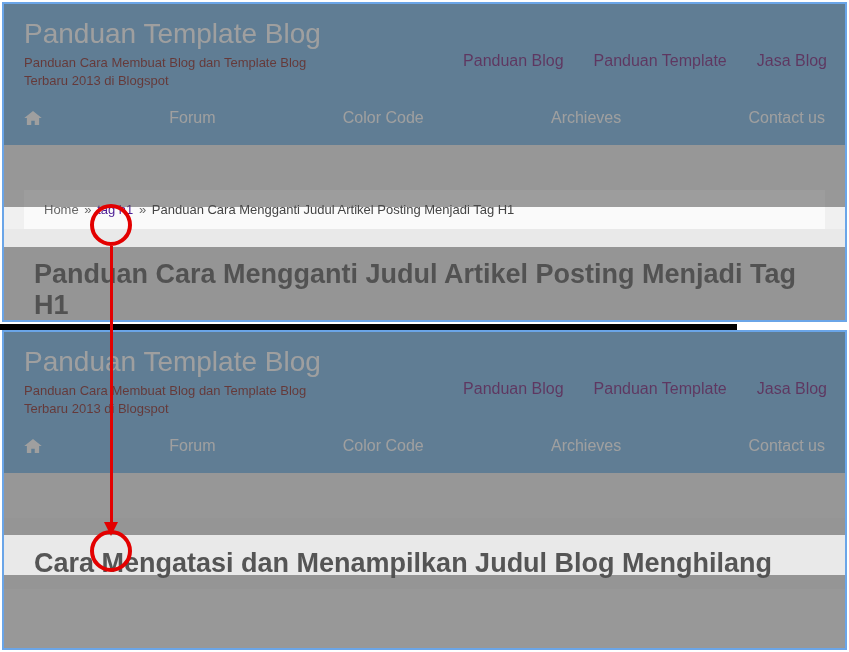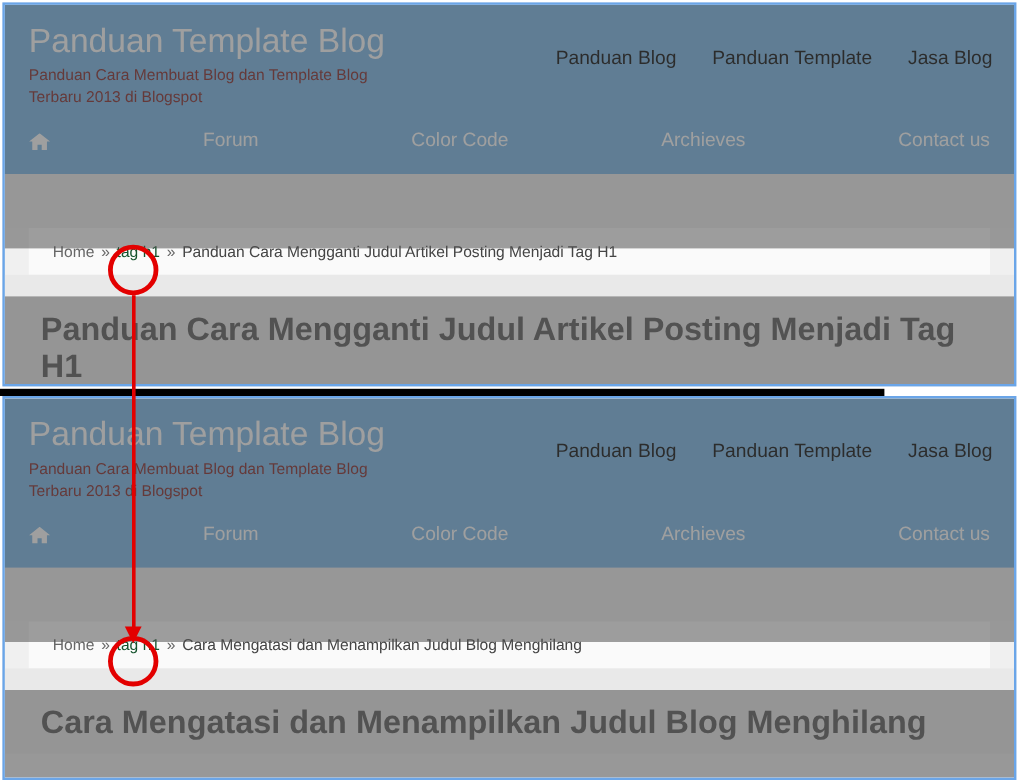--- a/index.html
+++ b/index.html
@@ -53,21 +53,21 @@
     max-width: 300px;
   }
   .topnav {
     position: absolute;
     right: 18px;
     top: 36px;
     display: flex;
     gap: 30px;
     font-size: 16px;
   }
-  .topnav span { color: #000000; }
+  .topnav span { color: #701a75; margin-top: 12px; }
   .menubar {
     margin-top: 20px;
     display: flex;
     align-items: center;
     gap: 28px;
     font-size: 16px;
     color: #fff;
     justify-content: space-between;
   }
   .home-icon {
@@ -79,21 +79,21 @@
     height: 45px;
     background: #eeeeee;
   }
   .breadcrumb {
     background: #fafafa;
     padding: 12px 20px;
     font-size: 13px;
     color: #666;
     margin: 0 20px;
   }
-  .breadcrumb .tag { color: #14532d; }
+  .breadcrumb .tag { color: #4c1d95; }
   .breadcrumb .sep { color: #666; margin: 0 2px; }
   .breadcrumb .leaf { color: #444; font-weight: 500; }
   .post-title {
     font-size: 27px;
     color: #555;
     padding: 30px 30px 10px 30px;
     font-weight: bold;
     margin: 0;
     background: #e9e9e9;
   }
@@ -182,27 +182,20 @@
               <path fill="#fff" d="M10 0 L20 8 L17 8 L17 16 L12 16 L12 11 L8 11 L8 16 L3 16 L3 8 L0 8 Z"></path>
             </svg>
         </span>
         <span>Forum</span>
         <span>Color Code</span>
         <span>Archieves</span>
         <span>Contact us</span>
       </div>
     </div>
     <div class="content-gap"></div>
-    <div class="breadcrumb">
-      <span>Home</span>
-      <span class="sep">»</span>
-      <span class="tag">tag h1</span>
-      <span class="sep">»</span>
-      <span class="leaf">Cara Mengatasi dan Menampilkan Judul Blog Menghilang</span>
-    </div>
     <div class="post-title">Cara Mengatasi dan Menampilkan Judul Blog Menghilang</div>
 
     <div class="shade" style="top:0;height:203px"></div>
     <div class="shade" style="top:243px;bottom:0"></div>
   </div>
 
   <div class="annotation">
     <div class="circle" style="left:90px; top:204px;"></div>
     <div class="circle" style="left:90px; top:530px;"></div>
     <div class="arrow-line" style="left:110px; top:246px; height:282px;"></div>

